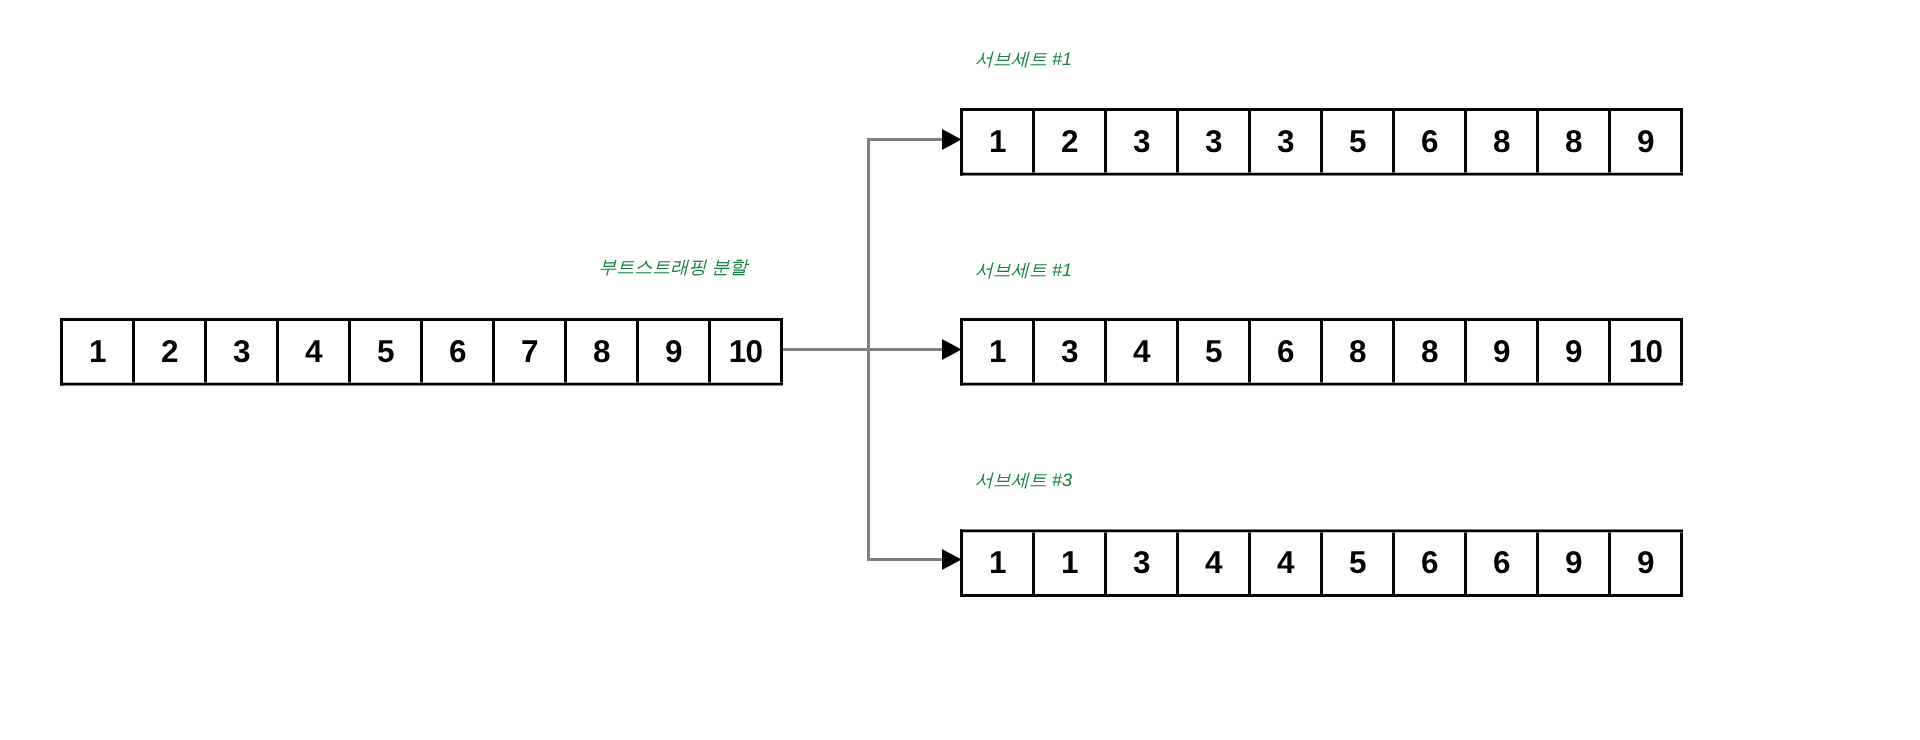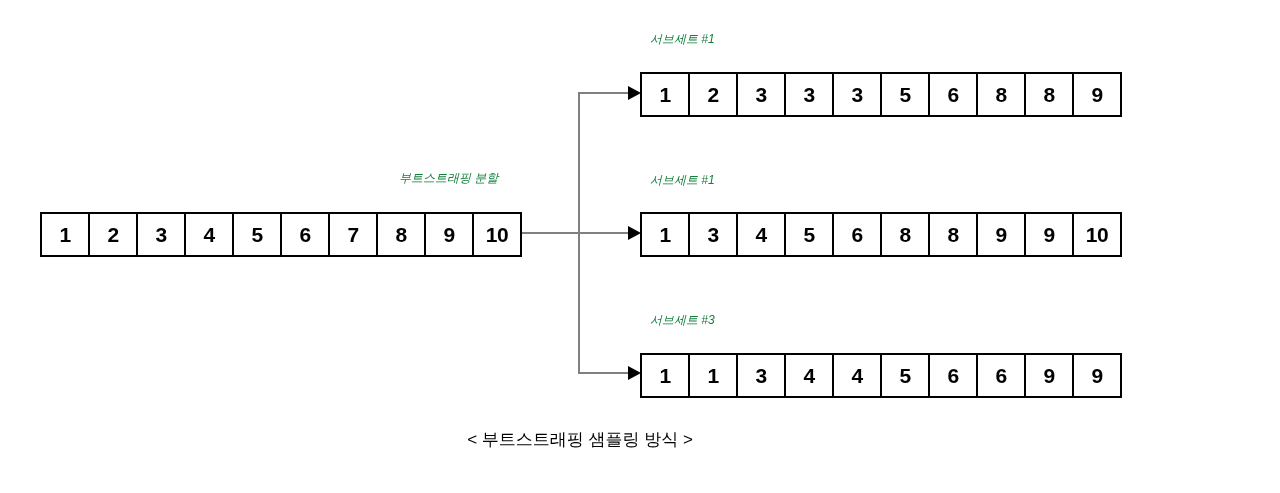--- a/index.html
+++ b/index.html
@@ -166,15 +166,14 @@
     <div class="cell">6</div>
     <div class="cell">9</div>
     <div class="cell">9</div>
   </div>
 
   <div class="label" id="label-split">부트스트래핑 분할</div>
   <div class="label" id="label-subset-1">서브세트 #1</div>
   <div class="label" id="label-subset-2">서브세트 #1</div>
   <div class="label" id="label-subset-3">서브세트 #3</div>
 
-  <div id="caption">&lt; 부트스트래핑 샘플링 방식 &gt;</div>
 
 </div>
 
 </body></html>

